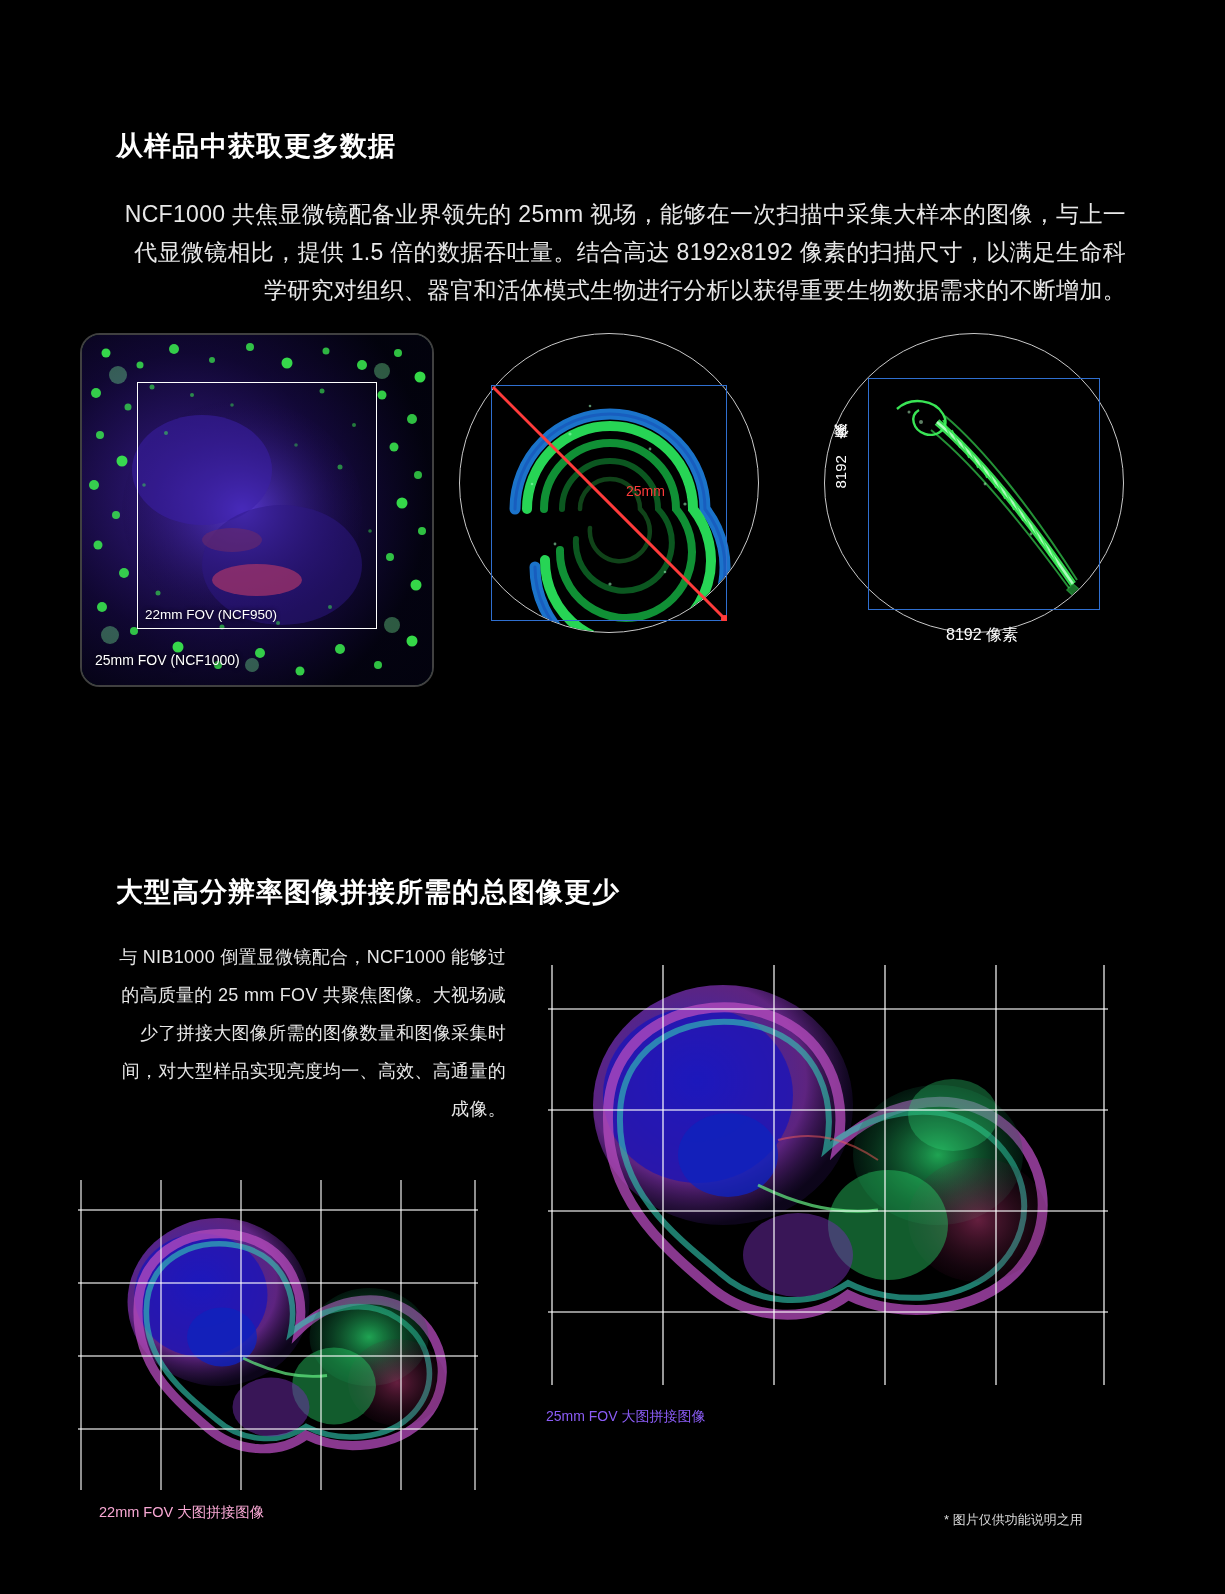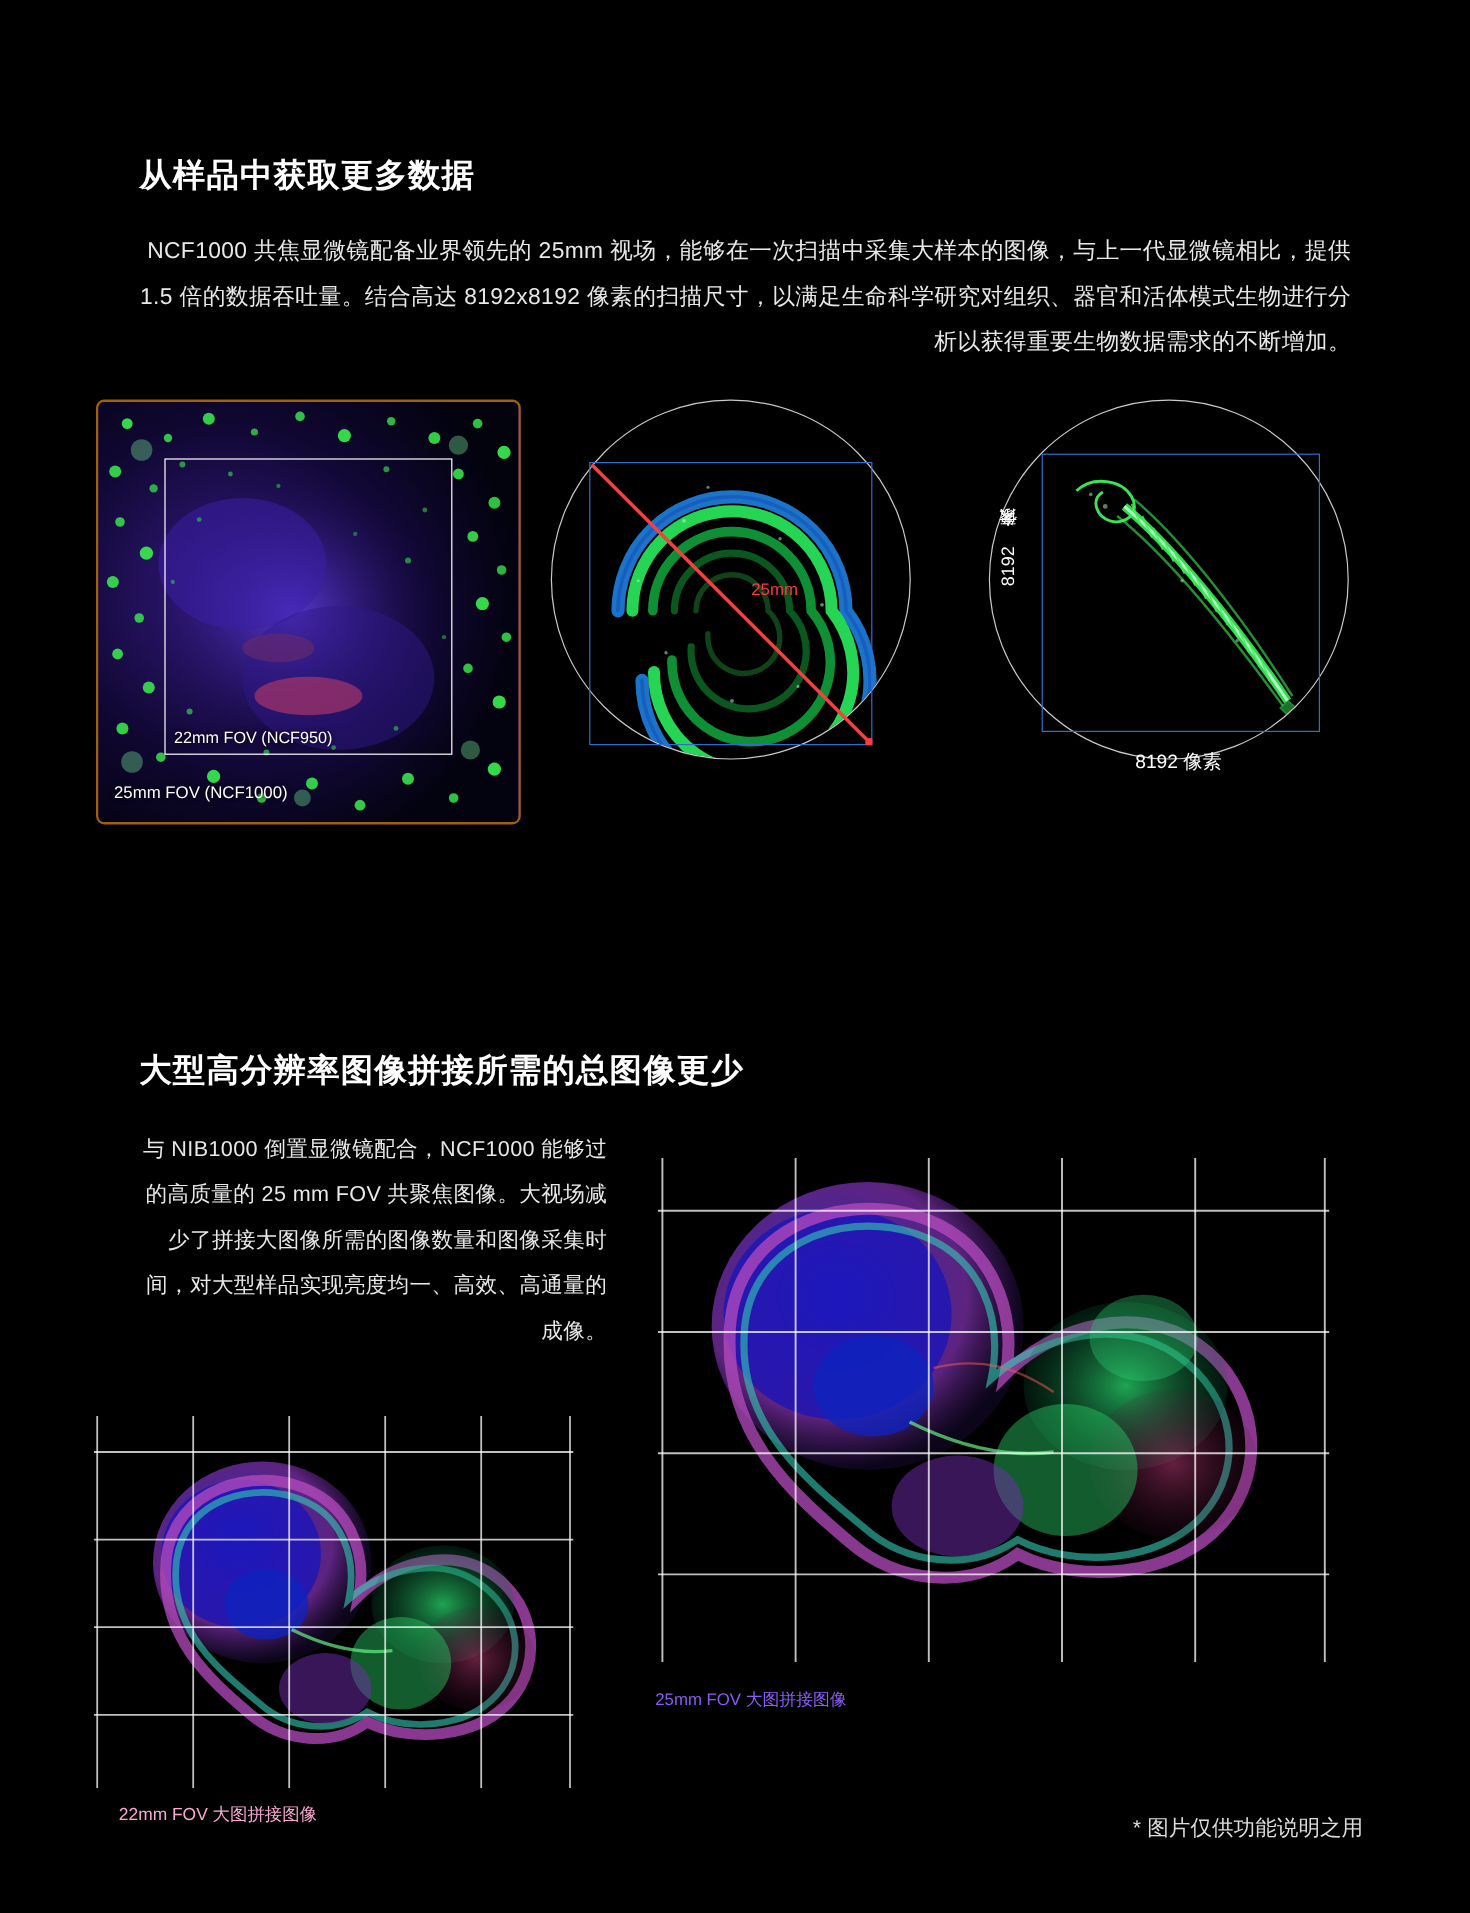--- a/index.html
+++ b/index.html
@@ -29,37 +29,37 @@
     font-size: 27px;
     font-weight: bold;
     letter-spacing: 1px;
     color: #ffffff;
   }
   .sec1-body {
     position: absolute;
     left: 116px;
     top: 172px;
     width: 1010px;
-    font-size: 19px;
+    font-size: 23px;
     line-height: 38px;
     color: #e8e8e8;
     letter-spacing: 0.3px;
   }
 
   
   .panel-tissue {
     position: absolute;
     left: 80px;
     top: 333px;
     width: 350px;
     height: 350px;
-    border-radius: 7px;
-    border: 2px solid #a16207;
+    border-radius: 20px;
+    border: 2px solid #404040;
     overflow: hidden;
-    background: #6d28d9;
+    background: #15803d;
   }
   .tissue-bg {
     position: absolute;
     inset: 0;
     background:
       radial-gradient(circle at 30% 45%, rgba(60,30,150,0.85) 0%, rgba(24,10,70,0.6) 45%, rgba(2,2,12,0.9) 78%),
       radial-gradient(circle at 70% 65%, rgba(40,20,120,0.6) 0%, rgba(4,3,20,0.9) 60%),
       #05040f;
   }
   .fov-box-22 {
@@ -226,21 +226,21 @@
     position: absolute;
     left: 546px;
     top: 1408px;
     font-size: 14px;
     color: #8b5cf6;
   }
   .footnote {
     position: absolute;
     left: 944px;
     top: 1511px;
-    font-size: 18px;
+    font-size: 13px;
     color: #dddddd;
   }
 </style>
 </head>
 <body>
 
 <div class="page">
 
   <h2 class="sec1-title">从样品中获取更多数据</h2>
   <p class="sec1-body">NCF1000 共焦显微镜配备业界领先的 25mm 视场，能够在一次扫描中采集大样本的图像，与上一代显微镜相比，提供 1.5 倍的数据吞吐量。结合高达 8192x8192 像素的扫描尺寸，以满足生命科学研究对组织、器官和活体模式生物进行分析以获得重要生物数据需求的不断增加。</p>

